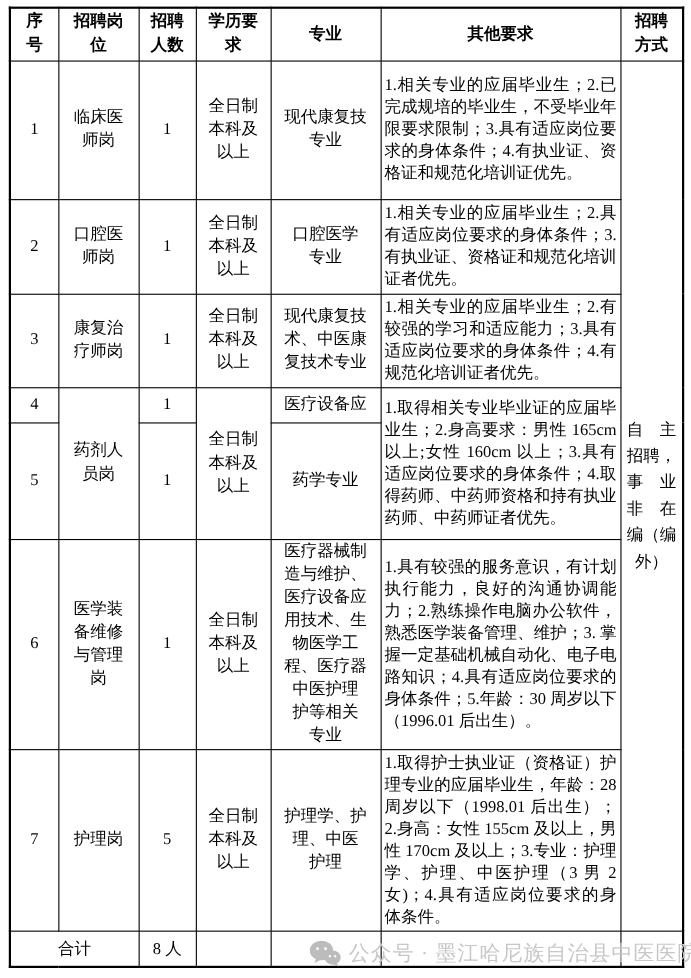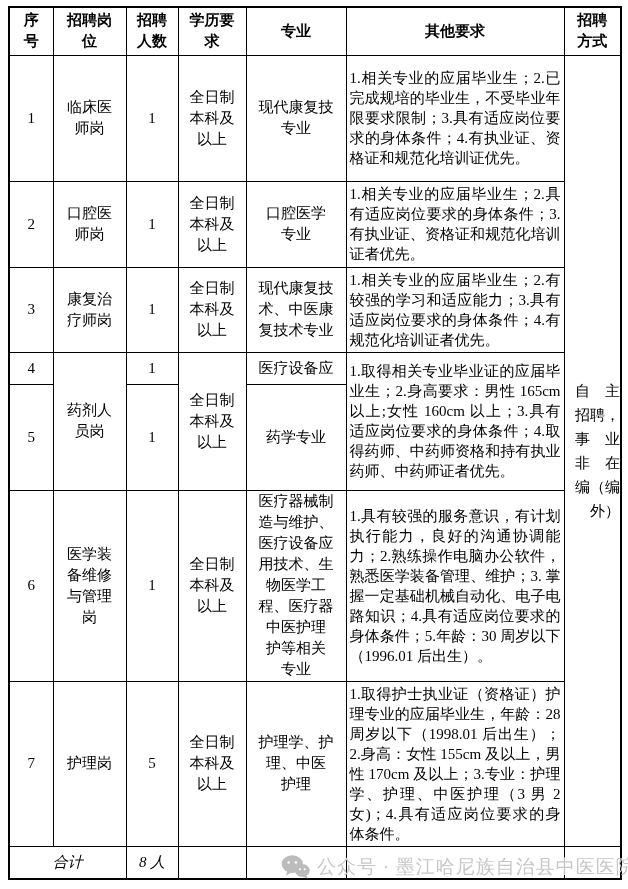--- a/index.html
+++ b/index.html
@@ -20,25 +20,25 @@
   }
   td.c {
     font-size:15px; text-align:center; vertical-align:middle;
     line-height:21px; white-space:pre-line;
   }
   td.req {
     font-size:15px; text-align:justify; vertical-align:middle;
     line-height:20px; padding:2px 3px;margin-left:32px;
   }
   td.method {
-    font-size:15px; text-align:right; vertical-align:middle;
+    font-size:15px; text-align:center; vertical-align:middle;
     line-height:24px; white-space:pre-line;
   }
   td.footer-label, td.footer-count {
-    font-size:15px; text-align:center; vertical-align:middle;font-style:italic;
+    font-size:15px; text-align:center; vertical-align:middle;
   }
   .watermark {
     position:absolute; left:281px; top:851px; height:31px;
     display:flex; align-items:center; gap:7px;
     color:#c7c7c7; font-size:19px; letter-spacing:1px;
     pointer-events:none; white-space:nowrap;
   }
   .wm-icon { flex:0 0 auto; display:block; }
 </style>
 </head>

